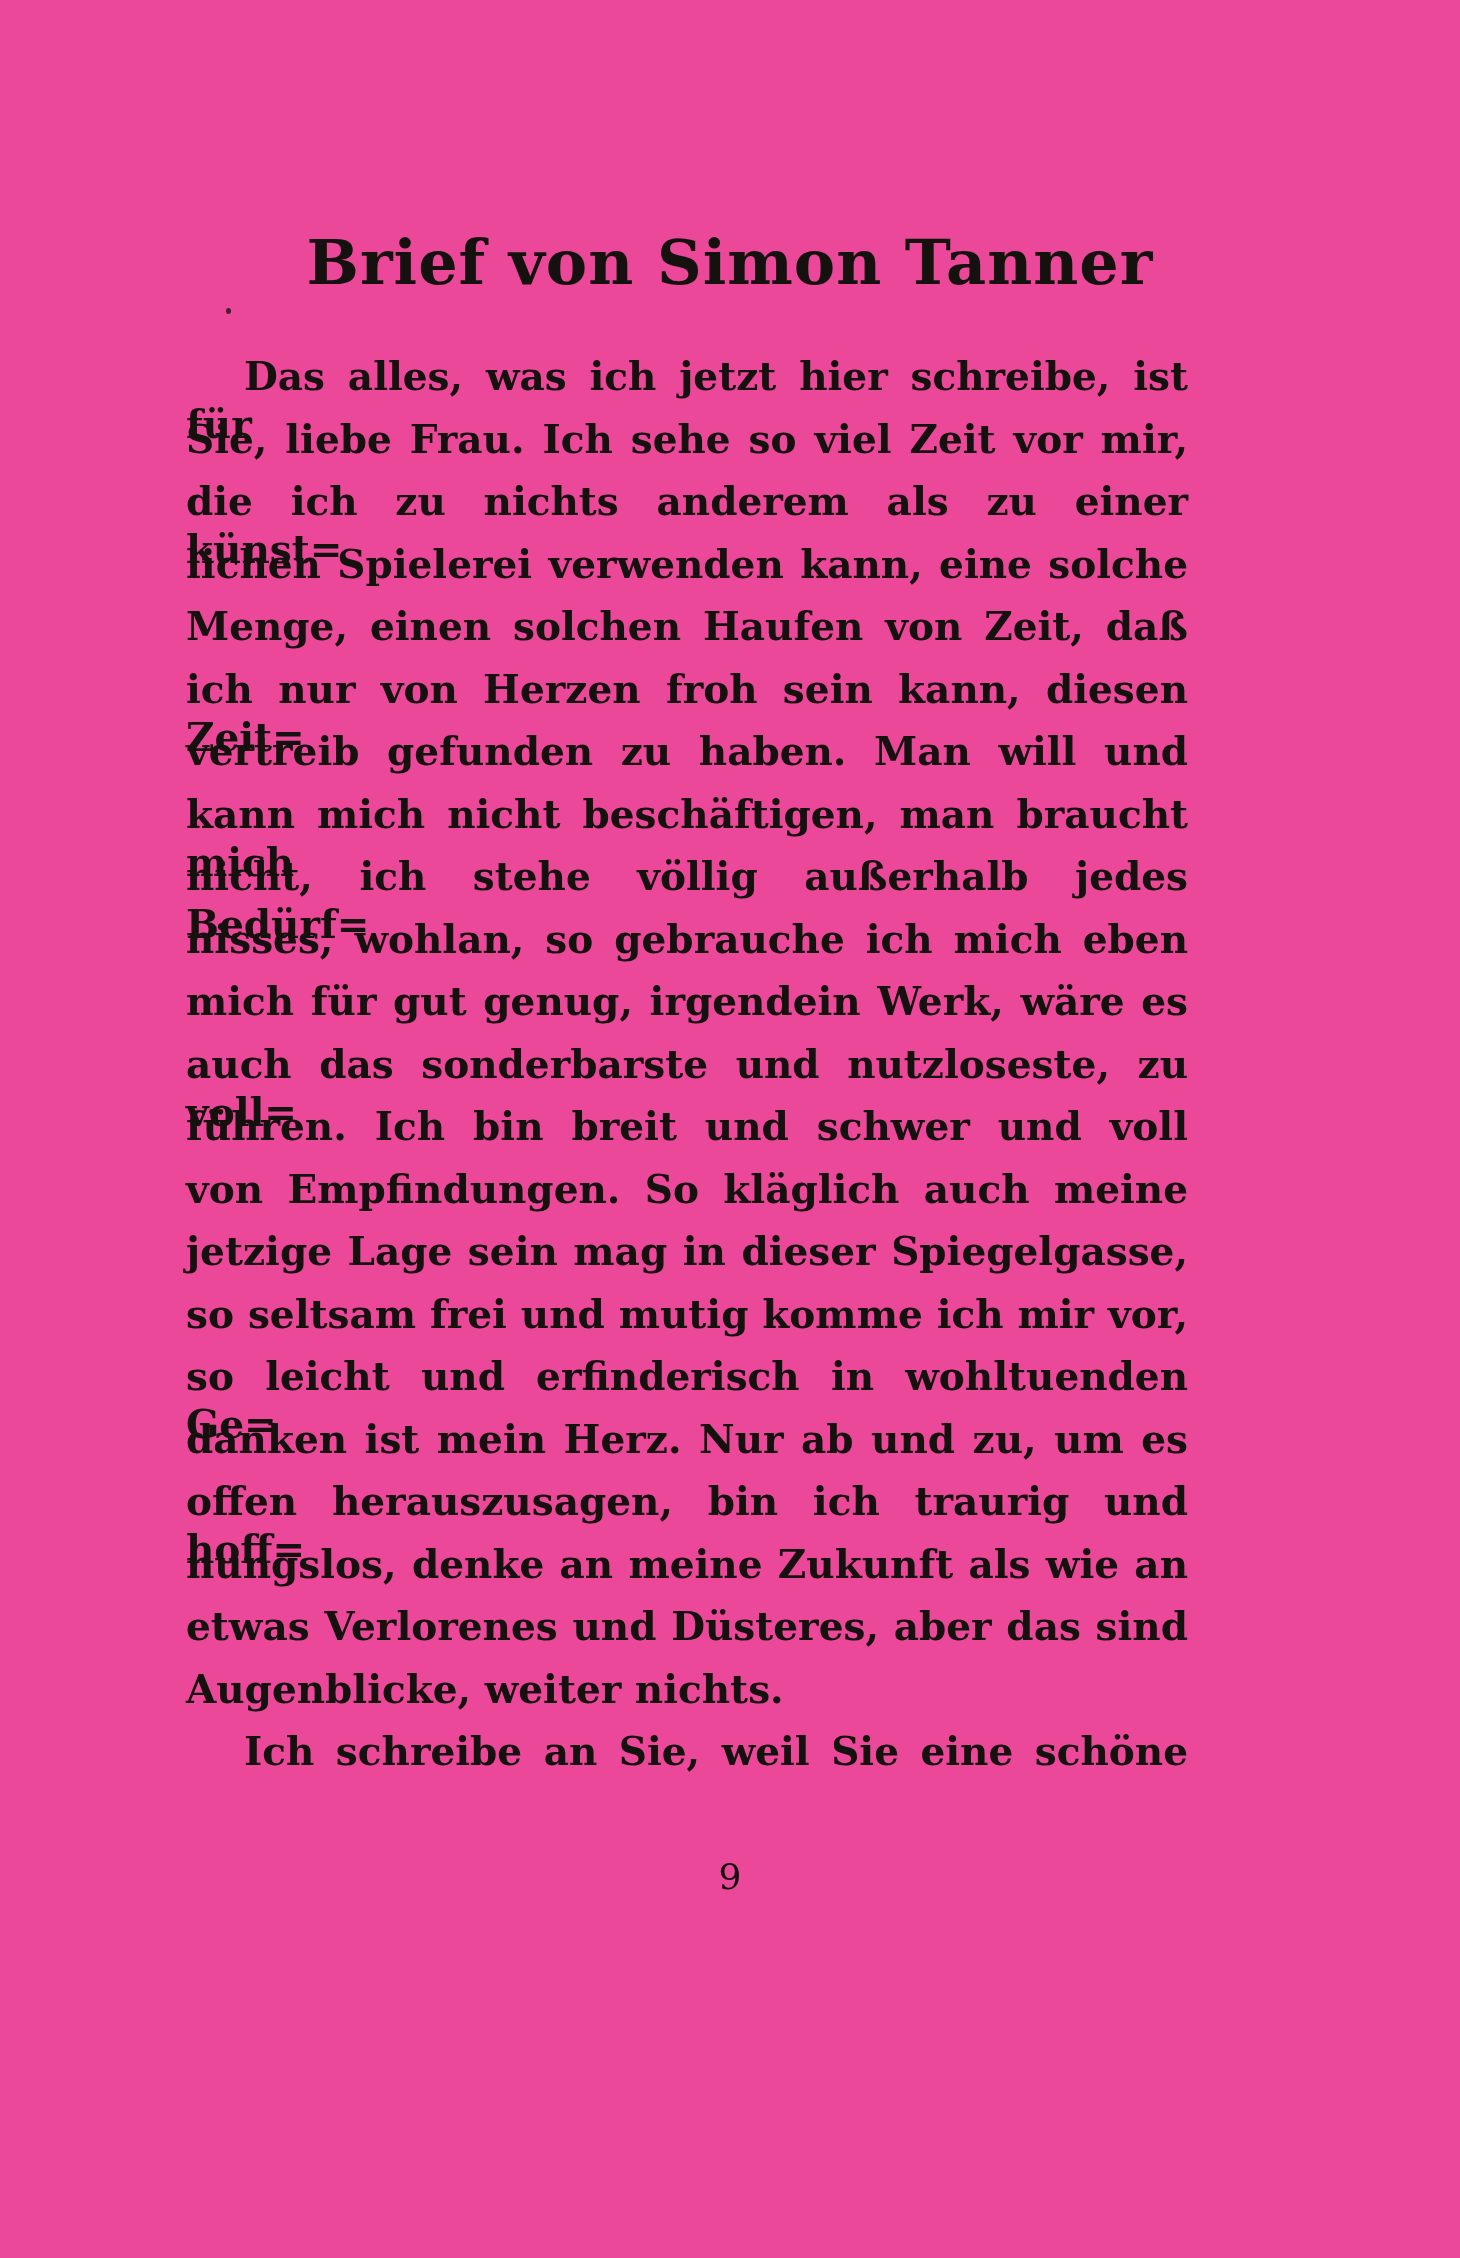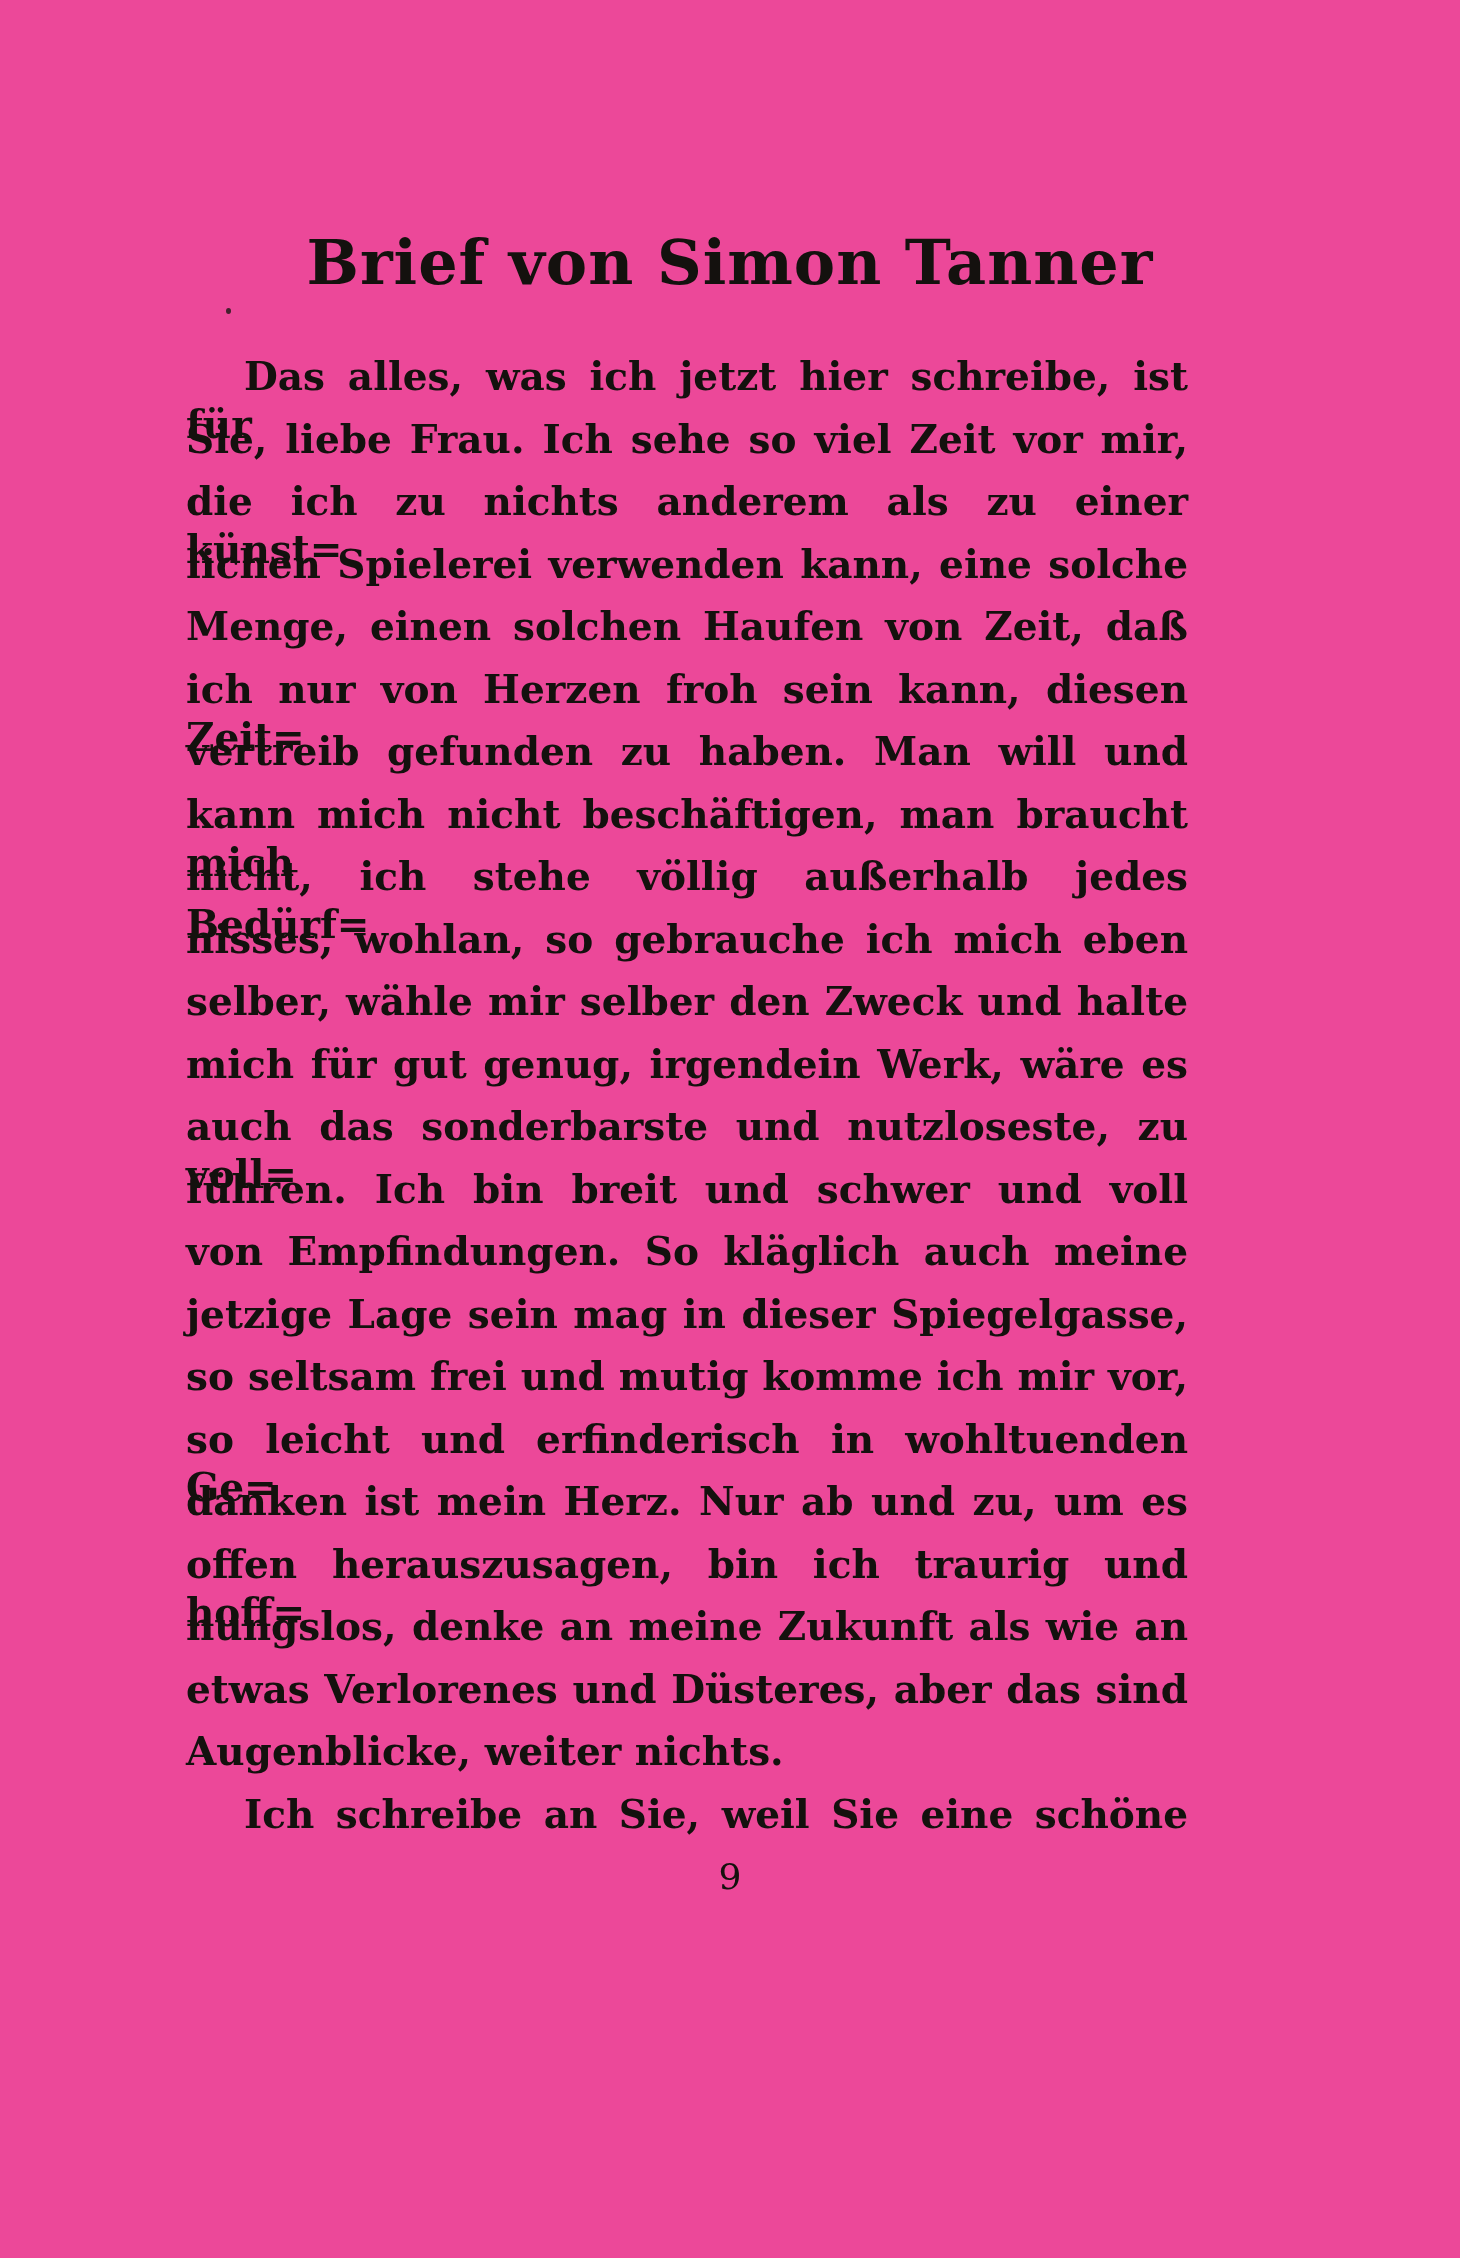--- a/index.html
+++ b/index.html
@@ -95,21 +95,20 @@
     <div class="line p-start">Das alles, was ich jetzt hier schreibe, ist für</div>
     <div class="line">Sie, liebe Frau. Ich sehe so viel Zeit vor mir,</div>
     <div class="line">die ich zu nichts anderem als zu einer künst=</div>
     <div class="line">lichen Spielerei verwenden kann, eine solche</div>
     <div class="line">Menge, einen solchen Haufen von Zeit, daß</div>
     <div class="line">ich nur von Herzen froh sein kann, diesen Zeit=</div>
     <div class="line">vertreib gefunden zu haben. Man will und</div>
     <div class="line">kann mich nicht beschäftigen, man braucht mich</div>
     <div class="line">nicht, ich stehe völlig außerhalb jedes Bedürf=</div>
     <div class="line">nisses, wohlan, so gebrauche ich mich eben</div>
-    <div class="line">selber, wähle mir selber den Zweck und halte</div>
     <div class="line">mich für gut genug, irgendein Werk, wäre es</div>
     <div class="line">auch das sonderbarste und nutzloseste, zu voll=</div>
     <div class="line">führen. Ich bin breit und schwer und voll</div>
     <div class="line">von Empfindungen. So kläglich auch meine</div>
     <div class="line">jetzige Lage sein mag in dieser Spiegelgasse,</div>
     <div class="line">so seltsam frei und mutig komme ich mir vor,</div>
     <div class="line">so leicht und erfinderisch in wohltuenden Ge=</div>
     <div class="line">danken ist mein Herz. Nur ab und zu, um es</div>
     <div class="line">offen herauszusagen, bin ich traurig und hoff=</div>
     <div class="line">nungslos, denke an meine Zukunft als wie an</div>

